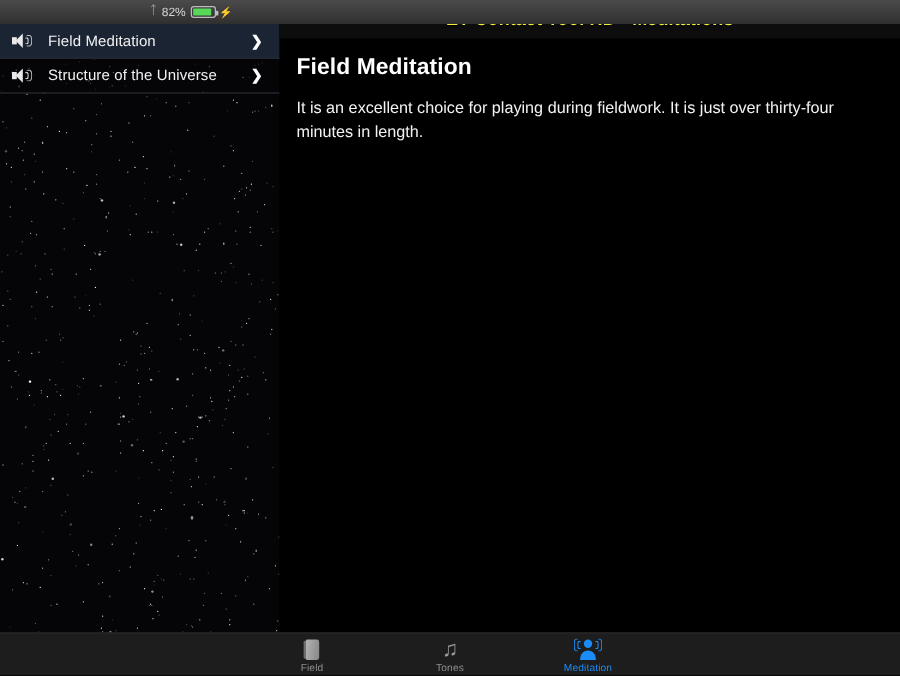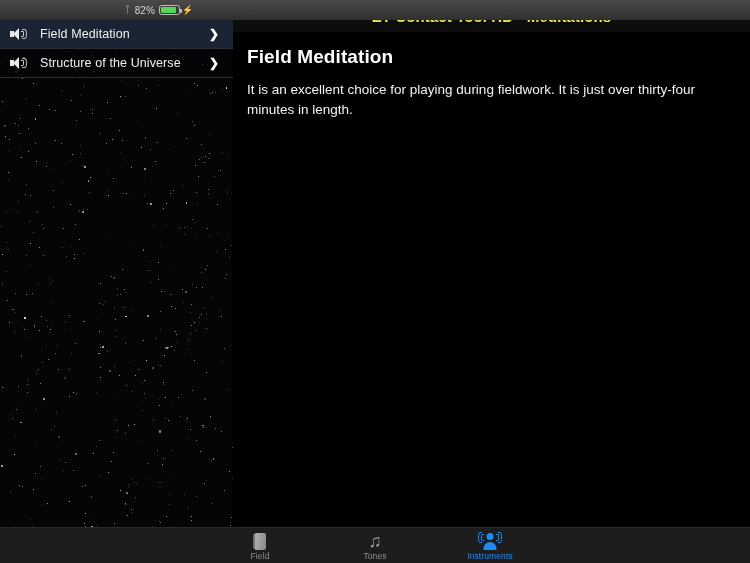--- a/index.html
+++ b/index.html
@@ -788,19 +788,19 @@
       <span class="tab-ico">
         <span class="ico-person">
           <i class="wv l1"></i>
             <i class="wv l2"></i>
           <i class="wv r1"></i>
             <i class="wv r2"></i>
           <i class="head"></i>
             <i class="body"></i>
         </span>
       </span>
-      <span class="lbl">Instruments</span>
+      <span class="lbl">Meditation</span>
     </div>
 
 
   </div>
 
 </div>
 
 </body></html>

